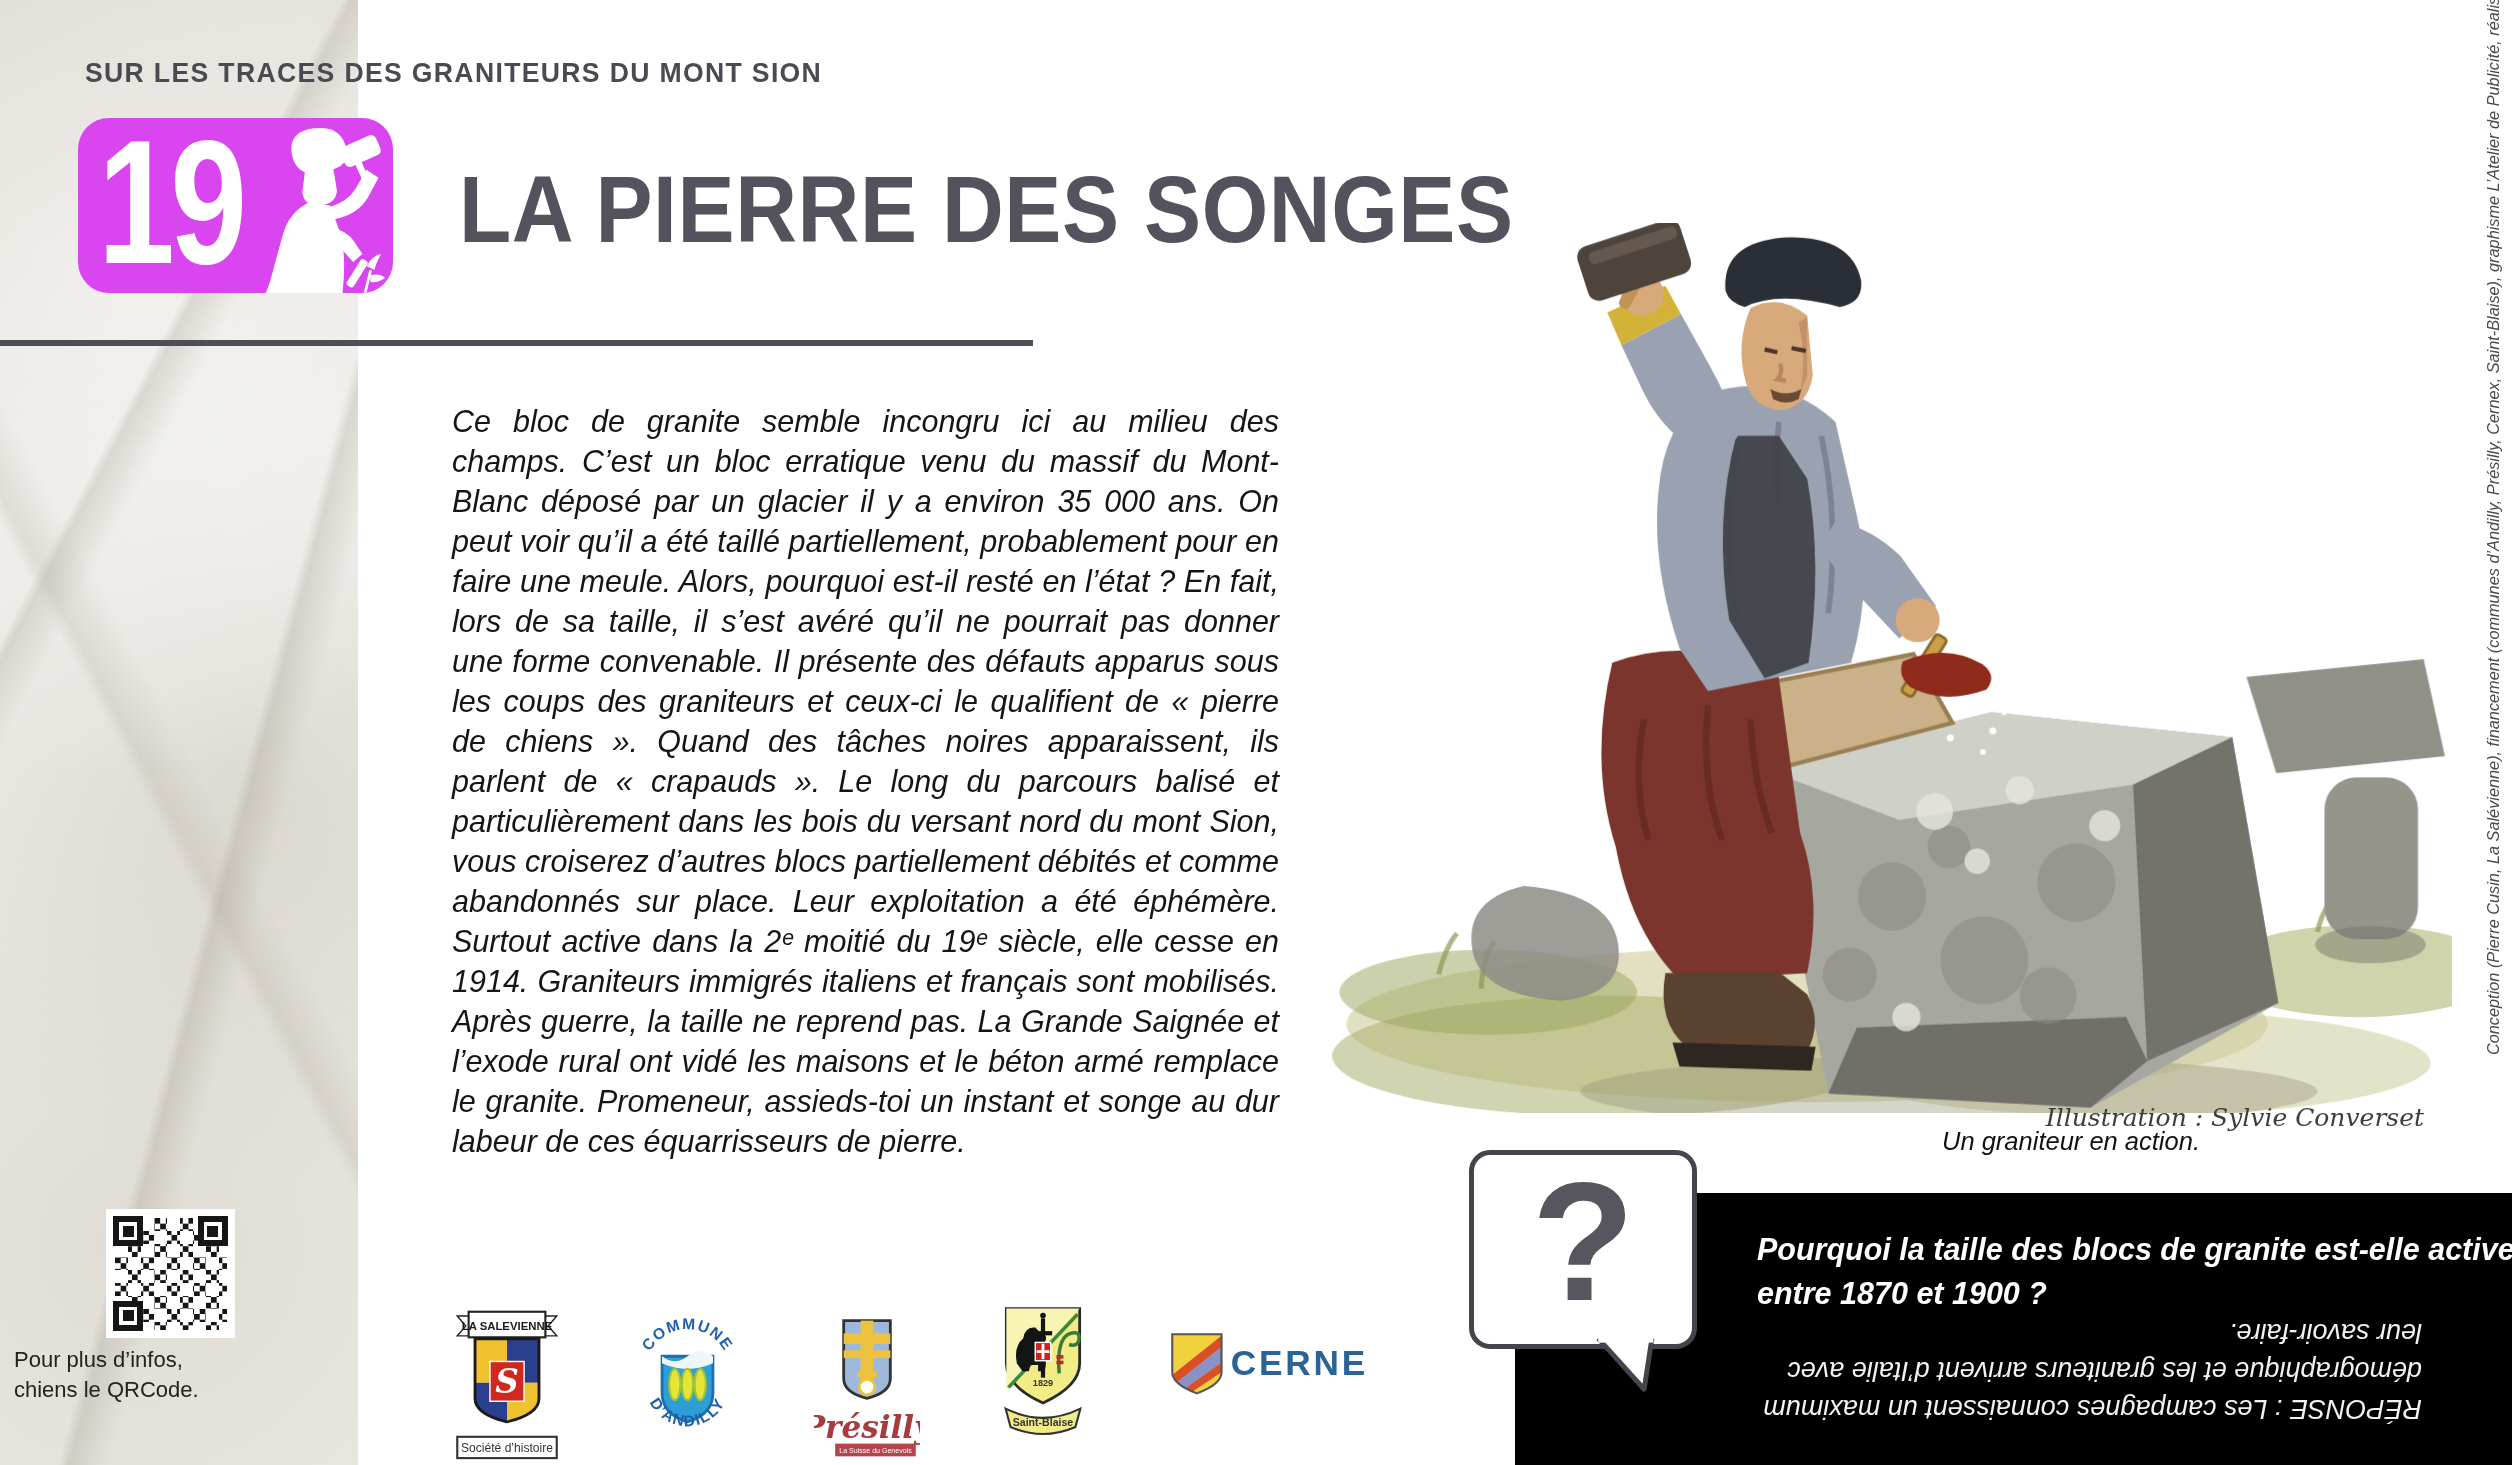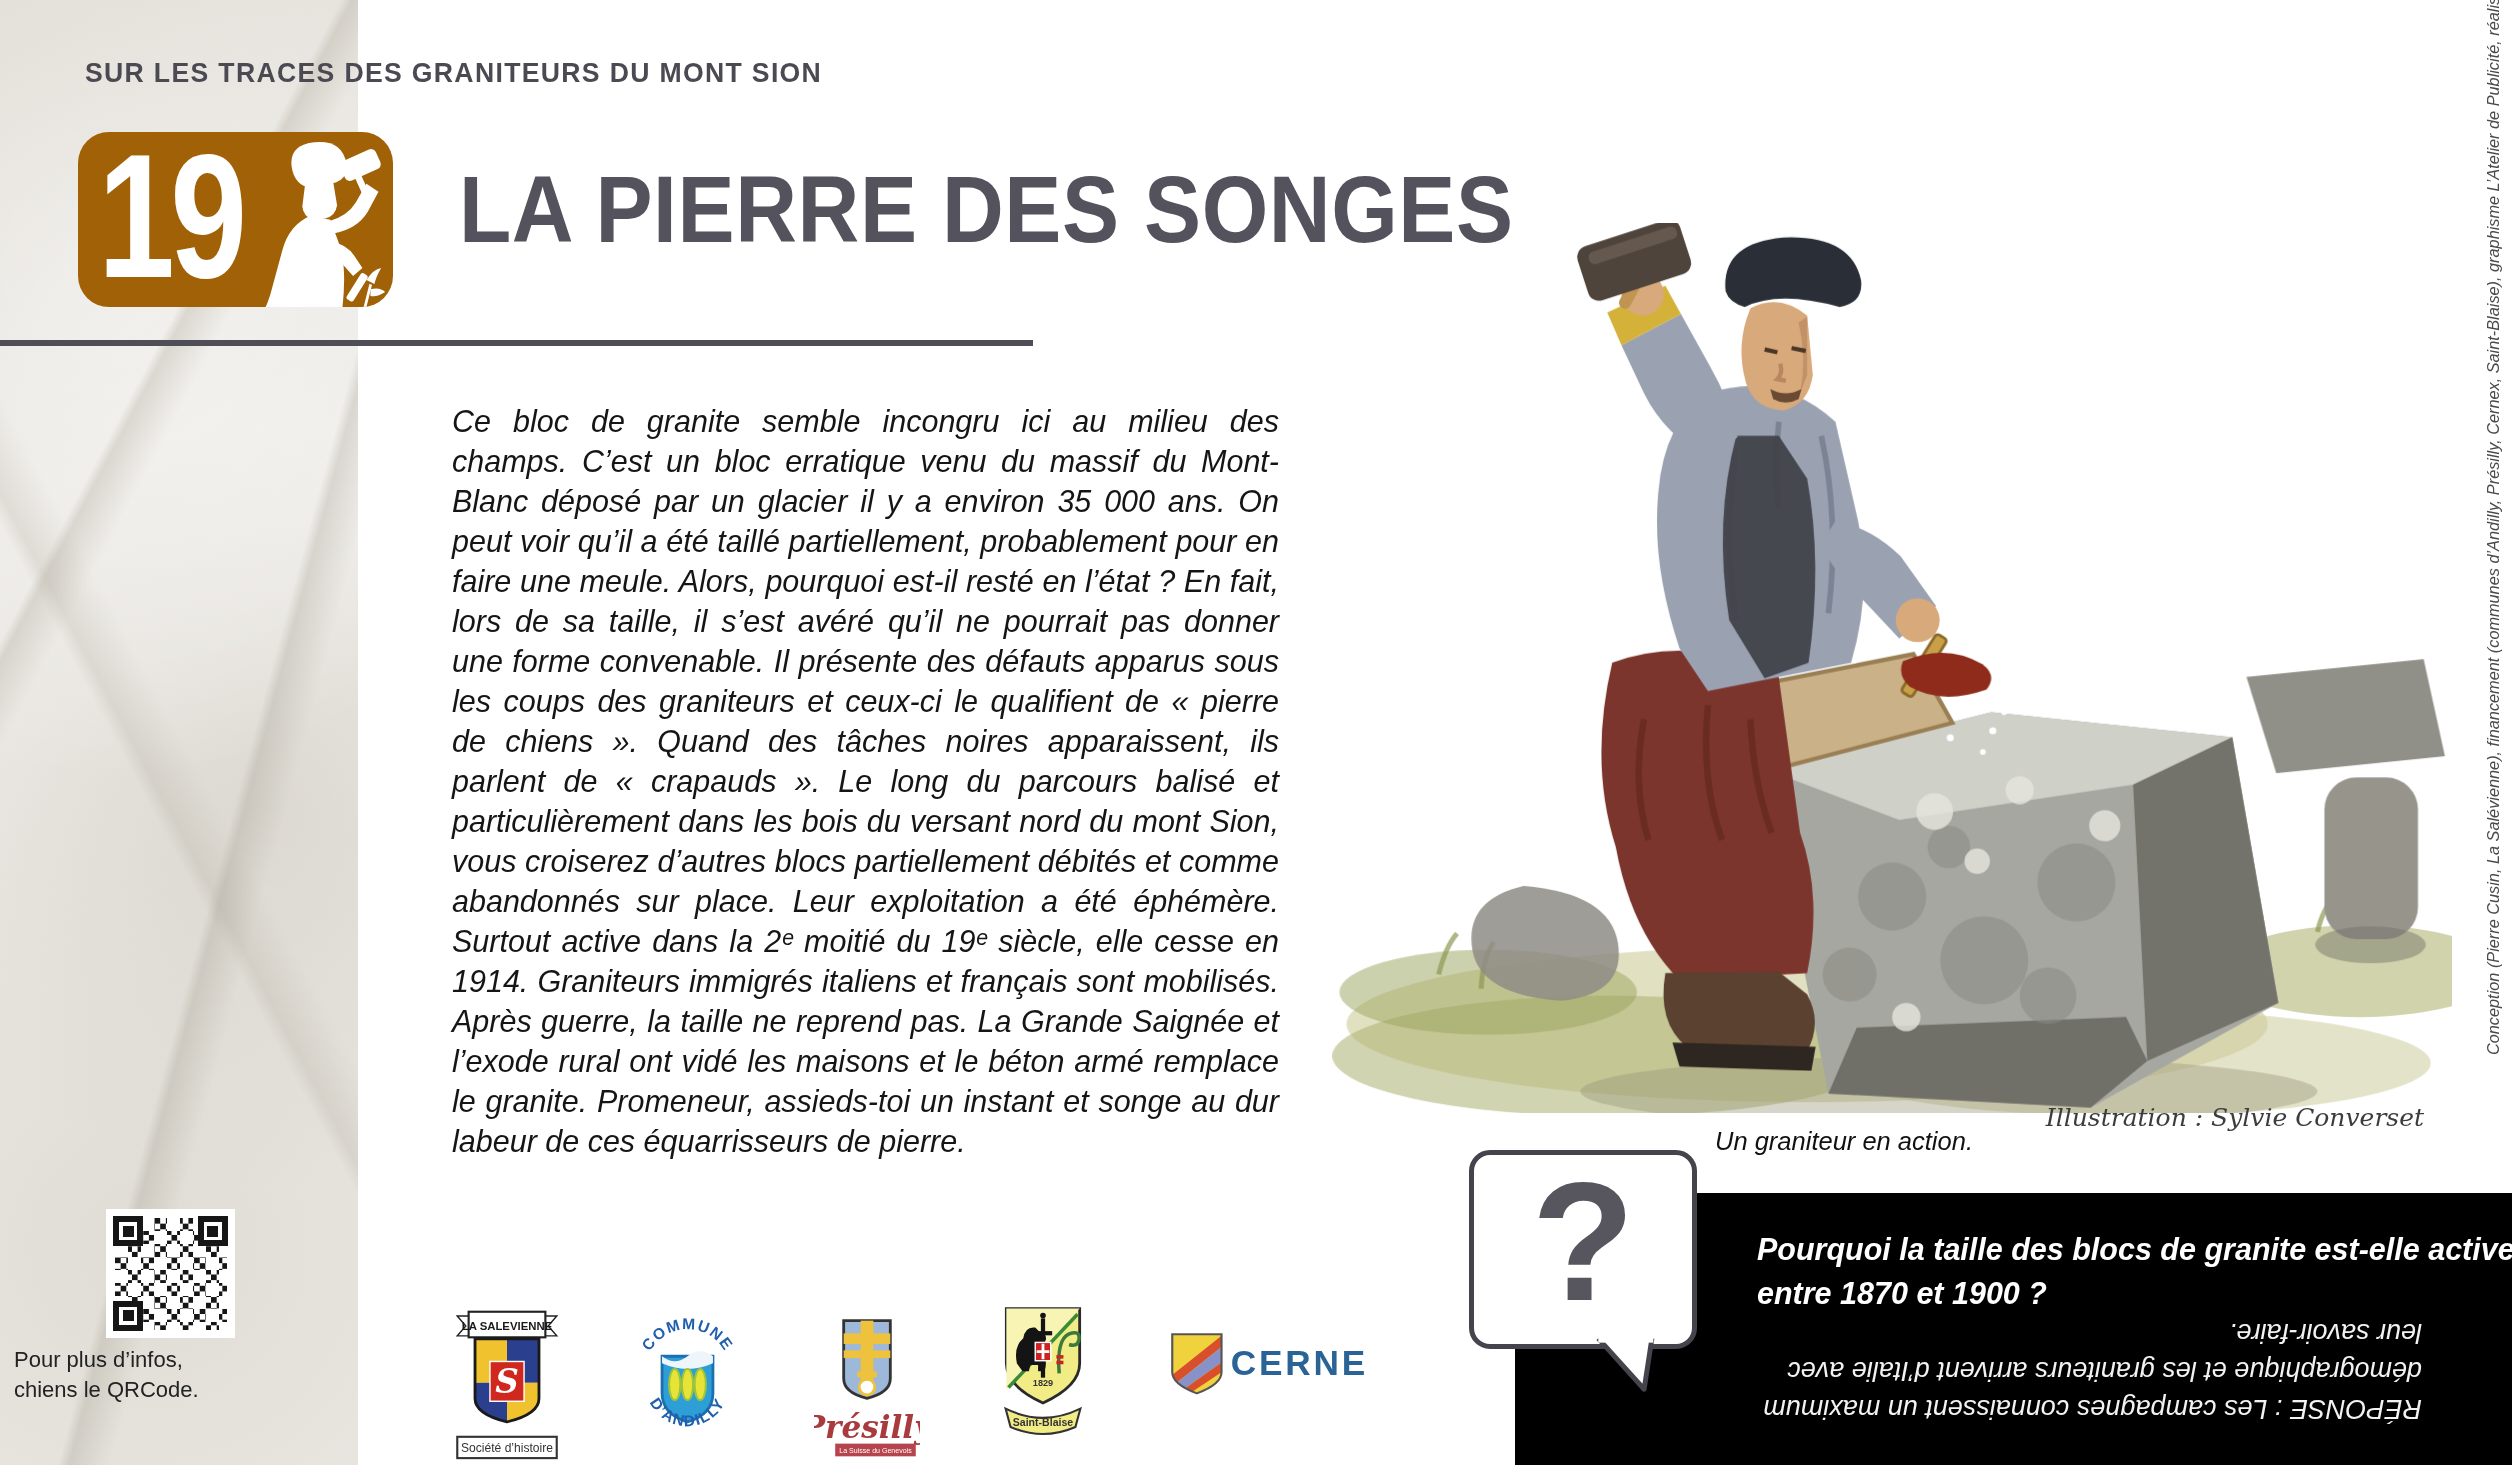--- a/index.html
+++ b/index.html
@@ -14,21 +14,21 @@
       linear-gradient(62deg, transparent 44%, rgba(167,160,146,.22) 45.5%, transparent 50%),
       linear-gradient(105deg, transparent 60%, rgba(150,144,130,.26) 61.5%, transparent 67%),
       linear-gradient(150deg, rgba(214,209,199,.55) 0%, transparent 45%),
       radial-gradient(circle at 30% 18%, rgba(255,255,255,.85), transparent 42%),
       radial-gradient(circle at 75% 55%, rgba(205,200,189,.5), transparent 45%),
       radial-gradient(circle at 40% 85%, rgba(213,208,197,.55), transparent 40%);}
 
   .series-title{position:absolute;left:85px;top:57px;font-size:28px;font-weight:bold;
     letter-spacing:1.4px;color:#4b4a53;transform:scaleX(.95);transform-origin:0 0;white-space:nowrap;}
 
-  .badge{position:absolute;left:78px;top:132px;width:315px;height:175px;background:#a16207;
+  .badge{position:absolute;left:78px;top:118px;width:315px;height:175px;background:#d946ef;
     border-radius:31px;overflow:hidden;}
   .badge-number{position:absolute;left:20px;top:-18.4px;font-size:177px;font-weight:900;color:#fff;
     transform:scaleX(.78);transform-origin:0 0;letter-spacing:-5.7px;}
   .badge-figure{position:absolute;right:5.7px;top:8.5px;width:156px;height:167px;}
 
   .page-title{position:absolute;left:459px;top:155px;margin:0;font-size:95px;font-weight:900;
     color:#54535d;letter-spacing:0.7px;transform:scaleX(.90);transform-origin:0 0;white-space:nowrap;}
   .title-rule{position:absolute;left:0;top:340px;width:1033px;height:6.4px;background:#4f4e57;}
 
   .body-text{position:absolute;left:452px;top:401px;width:827px;margin:0;
@@ -48,21 +48,21 @@
     font-size:22px;line-height:30px;color:#222;}
 
   
   .logo{position:absolute;}
   .logo svg{display:block;}
 
   
   .illustration{position:absolute;left:1311px;top:223px;width:1141px;height:890px;}
   .ill-credit{position:absolute;left:1715px;top:1103px;width:709px;text-align:right;
     font-family:"DejaVu Serif",serif;font-style:italic;font-size:25px;color:#3d3d3d;}
-  .ill-caption{position:absolute;left:1715px;top:1127px;width:712px;text-align:left;
+  .ill-caption{position:absolute;left:1715px;top:1127px;width:712px;text-align:center;
     font-style:italic;font-size:25.5px;color:#111;}
 
   
   .question-box{position:absolute;left:1515px;top:1193px;width:997px;height:272px;background:#000000;}
   .question-text{position:absolute;left:242px;top:34px;width:758px;font-size:30.5px;font-weight:bold;
     font-style:italic;color:#fff;line-height:44px;}
   .answer-text{position:absolute;left:248px;top:116px;width:659px;height:119px;
     transform:rotate(180deg);font-size:27px;font-style:italic;color:#f2f2f4;line-height:38px;text-align:left;}
 
   .bubble{position:absolute;left:1469px;top:1150px;width:218px;height:189px;background:#fff;

